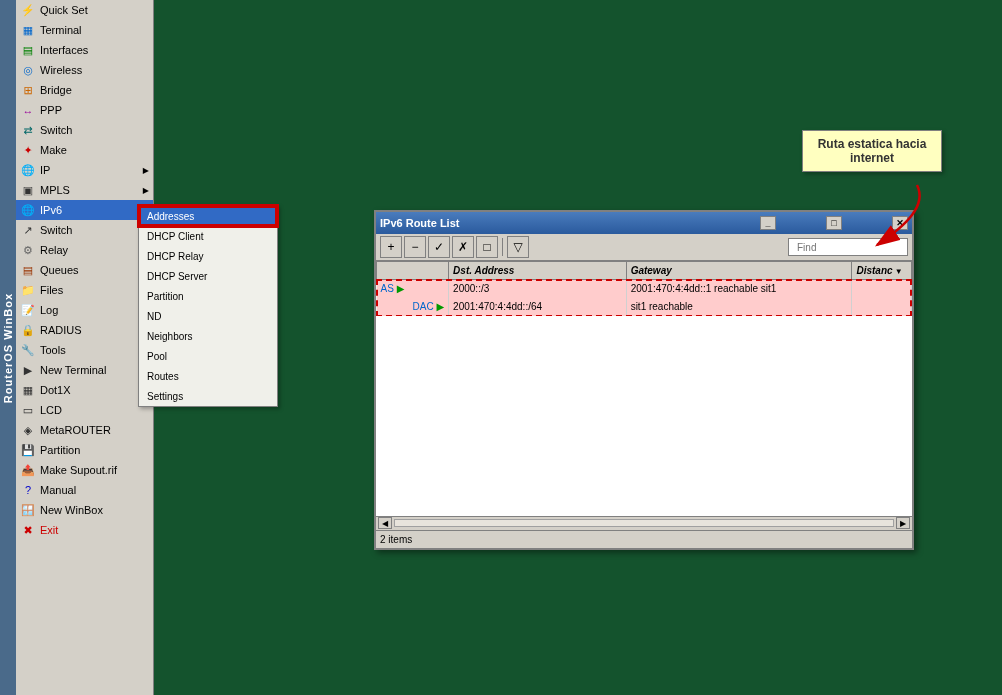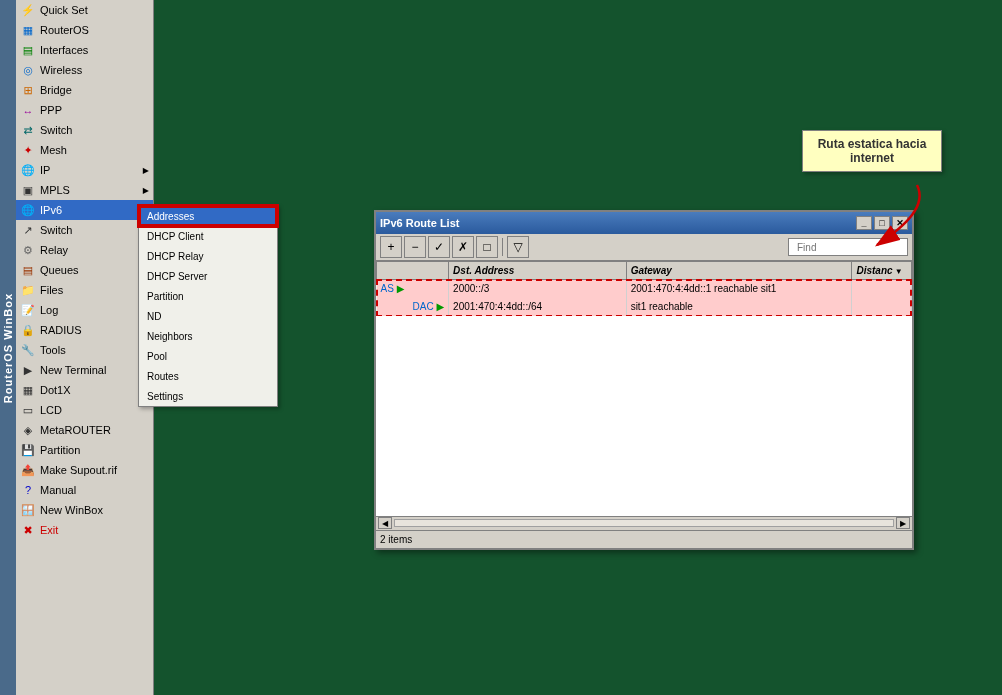--- a/index.html
+++ b/index.html
@@ -152,20 +152,21 @@
     .route-window-titlebar {
       background: linear-gradient(to bottom, #4a7cbd, #2a5a9d);
       color: white;
       height: 22px;
       display: flex;
       align-items: center;
       padding: 0 4px;
       font-size: 11px;
       font-weight: bold;
       user-select: none;
+      gap: 48px;
     }
     .route-window-titlebar .title {
       flex: 1;
     }
     .titlebar-btn {
       width: 16px;
       height: 14px;
       background: #d4d0c8;
       border: 1px solid #808080;
       display: inline-flex;
@@ -339,21 +340,21 @@
 </div>
 
 <div class="sidebar">
 
   <div class="sidebar-item">
     <span class="icon icon-quickset">⚡</span>
     <span class="label">Quick Set</span>
   </div>
   <div class="sidebar-item">
     <span class="icon icon-caps">▦</span>
-    <span class="label">RouterOS</span>
+    <span class="label">Terminal</span>
   </div>
   <div class="sidebar-item">
     <span class="icon icon-interfaces">▤</span>
     <span class="label">Interfaces</span>
   </div>
   <div class="sidebar-item">
     <span class="icon icon-wireless">◎</span>
     <span class="label">Wireless</span>
   </div>
   <div class="sidebar-item">
@@ -363,21 +364,21 @@
   <div class="sidebar-item">
     <span class="icon icon-ppp">↔</span>
     <span class="label">PPP</span>
   </div>
   <div class="sidebar-item">
     <span class="icon icon-switch">⇄</span>
     <span class="label">Switch</span>
   </div>
   <div class="sidebar-item">
     <span class="icon icon-mesh">✦</span>
-    <span class="label">Mesh</span>
+    <span class="label">Make</span>
   </div>
   <div class="sidebar-item has-arrow">
     <span class="icon icon-ip">🌐</span>
     <span class="label">IP</span>
   </div>
   <div class="sidebar-item has-arrow">
     <span class="icon icon-mpls">▣</span>
     <span class="label">MPLS</span>
   </div>
   <div class="sidebar-item has-arrow ipv6-active" style="background:#316ac5; color:white;">

